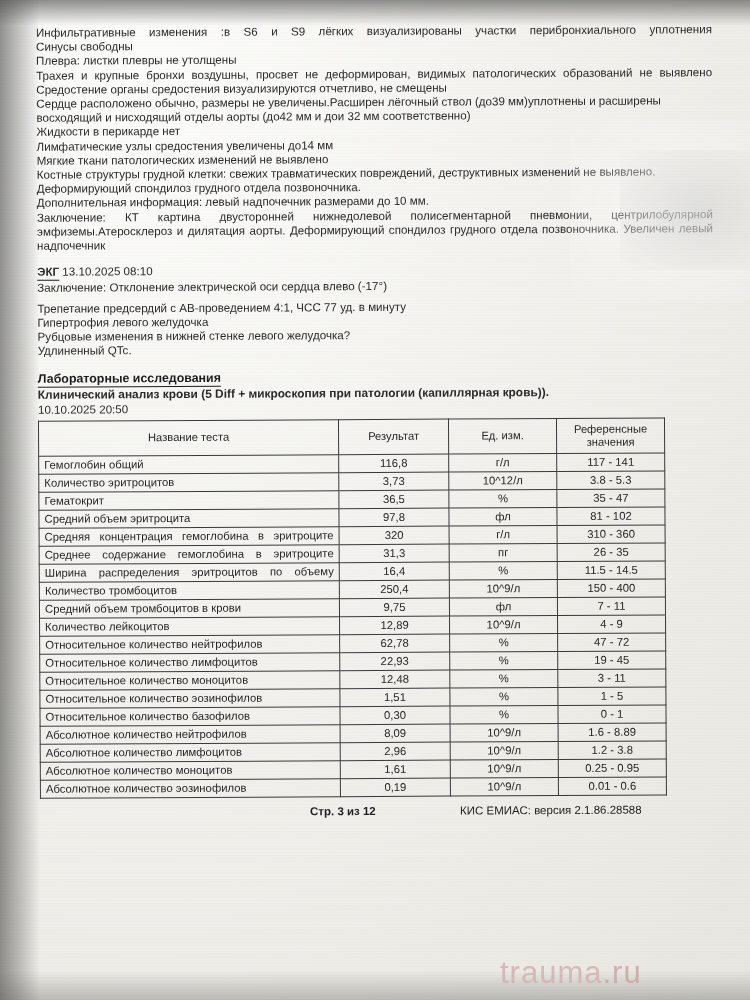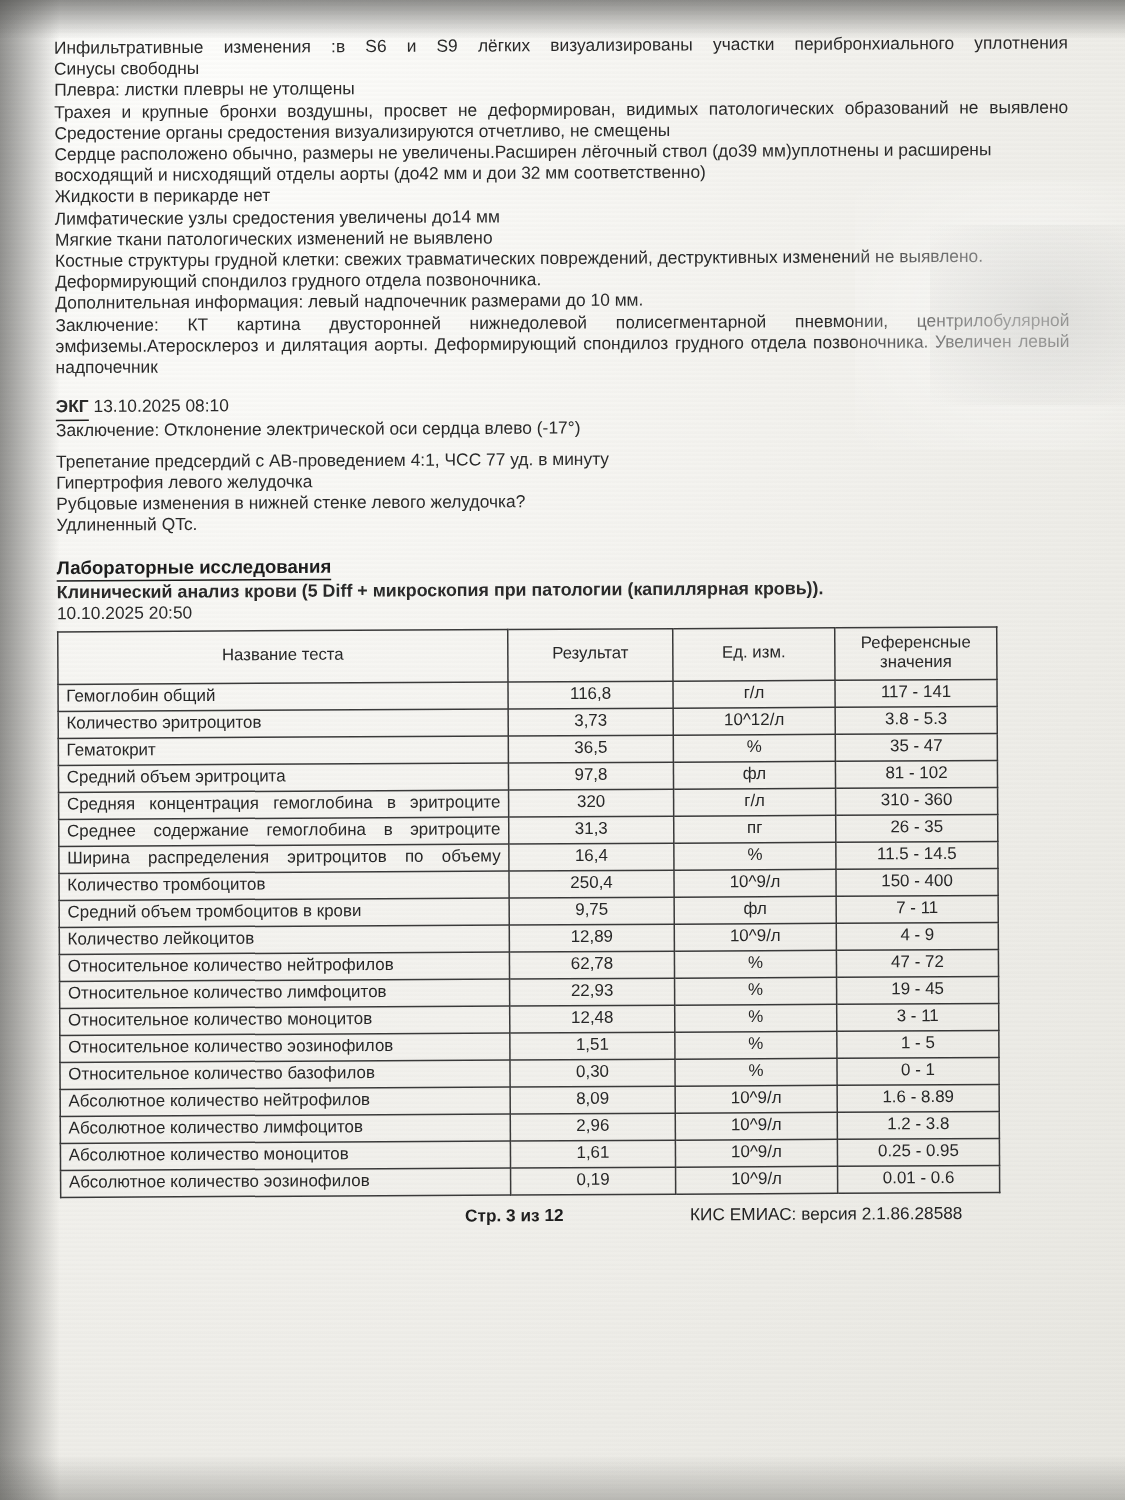--- a/index.html
+++ b/index.html
@@ -360,13 +360,16 @@
 
   </div>
 
   <div id="shadow-left"></div>
   <div id="shadow-top"></div>
   <div id="shadow-bottom"></div>
   <div id="glare"></div>
   <div id="glare2"></div>
   <div class="noise"></div>
 
+  <div id="watermark">
+    <span>trauma</span><span class="dom">.ru</span>
+  </div>
 </div>
 
 </body></html>

